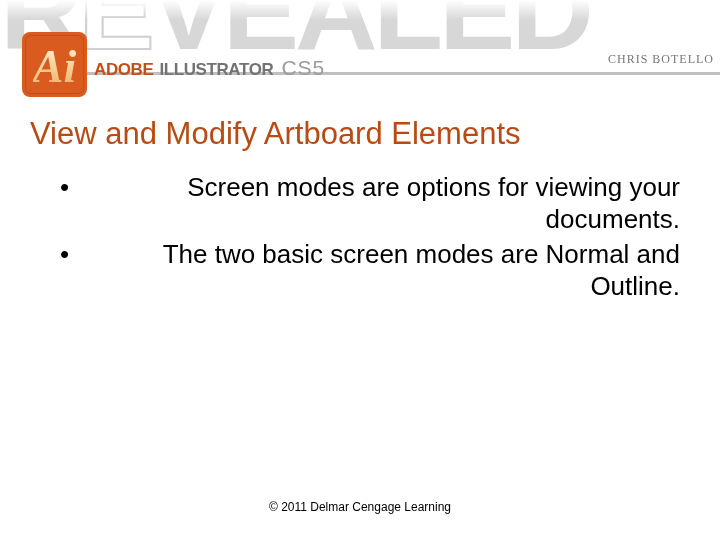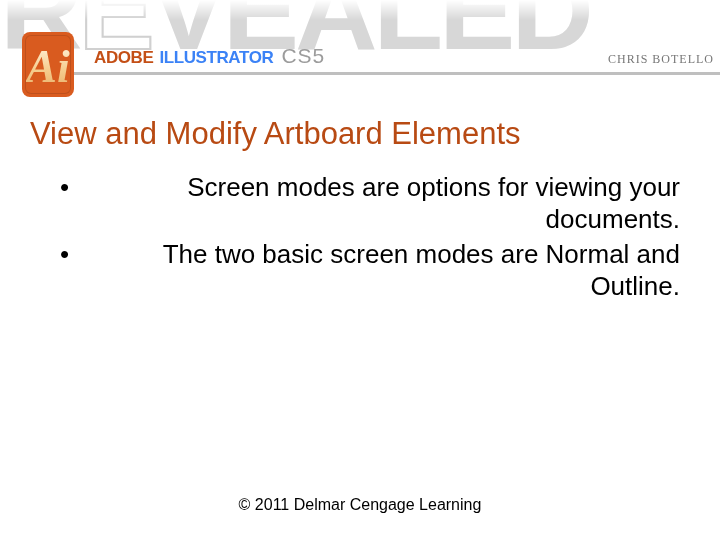--- a/index.html
+++ b/index.html
@@ -52,21 +52,21 @@
   .banner-hr {
     position: absolute;
     left: 70px; right: 0; top: 72px;
     height: 3px;
     background: #bfbfbf;
   }
 
   .ai-icon {
     position: absolute;
     left: 22px; top: 32px;
-    width: 52px; height: 65px;
+    width: 65px; height: 65px;
     background: #d95b1f;
     border-radius: 8px;
     display: flex; align-items: center; justify-content: center;
   }
   .ai-icon::before {
     content: "";
     position: absolute; inset: 3px;
     border-radius: 6px;
     box-shadow: inset 0 0 0 1px rgba(0,0,0,.12);
   }
@@ -78,37 +78,37 @@
     line-height: 1;
     background: linear-gradient(#fff2da, #f6cd8f 55%, #e9b06a);
     -webkit-background-clip: text;
     background-clip: text;
     color: transparent;
     transform: translateY(2px);
   }
 
   .prod-line {
     position: absolute;
-    left: 94px; top: 44px;
+    left: 94px; top: 56px;
     display: flex; align-items: baseline;
     gap: 2px;
   }
   .prod-adobe {
     font-family: "Arial Black", Arial, sans-serif;
     font-weight: 900;
     font-size: 17px;
     letter-spacing: -0.4px;
     color: #c44f16;
   }
   .prod-name {
     font-family: "Arial Black", Arial, sans-serif;
     font-weight: 900;
     font-size: 17px;
     letter-spacing: -0.4px;
-    color: #3b82f6;
+    color: #737373;
     margin-left: 4px;
   }
   .prod-ver {
     font-family: Arial, sans-serif;
     font-weight: 400;
     font-size: 21px;
     color: #9c9c9c;
     margin-left: 6px;
     letter-spacing: 1px;
   }
@@ -141,21 +141,21 @@
     content: "•";
     position: absolute;
     left: 0; top: 0;
     font-size: 26px;
   }
 
   .footer {
     position: absolute;
     left: 0; right: 0; bottom: 26px;
     text-align: center;
-    font-size: 16px;
+    font-size: 12px;
     color: #000;
   }
 </style>
 </head>
 <body>
 
 <div class="slide">
 
   <div class="banner">
     <div class="banner-bg"></div>

